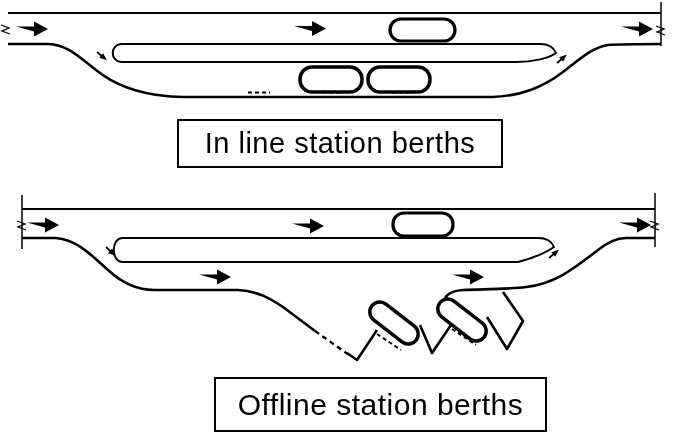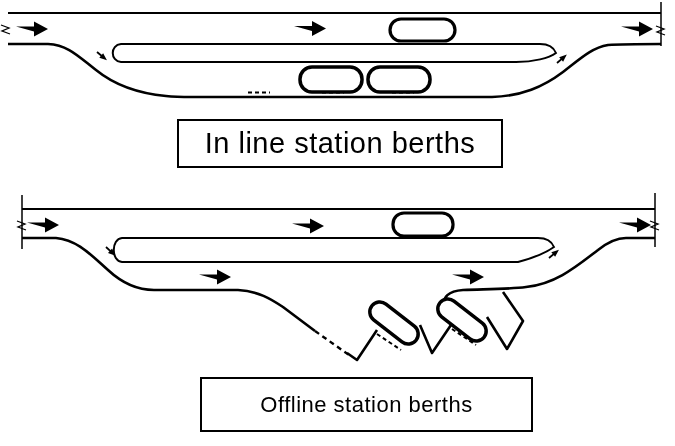--- a/index.html
+++ b/index.html
@@ -3,21 +3,21 @@
 <meta charset="utf-8">
 <style>
   html,body{margin:0;padding:0;background:#ffffff;}
   body{width:675px;height:446px;overflow:hidden;font-family:"Liberation Sans",sans-serif;}
   .stage{position:relative;width:675px;height:446px;background:#fff;}
   .diagram{position:absolute;left:0;display:block;}
   #svg-inline{top:0;}
   #svg-offline{top:185px;}
   .caption-box{position:absolute;border:2px solid #000;background:#fff;display:flex;align-items:center;justify-content:center;color:#000;}
   #caption-inline{left:177px;top:119px;width:322px;height:45px;font-size:29px;}
-  #caption-offline{left:200px;top:377px;width:329px;height:51px;font-size:22px;}
+  #caption-offline{left:214px;top:377px;width:329px;height:51px;font-size:30px;}
   .caption-text{white-space:nowrap;letter-spacing:0.5px;}
   svg path,svg rect,svg line{vector-effect:none;}
 </style>
 </head>
 <body>
 
 <div class="stage">
 
   <svg id="svg-inline" class="diagram" width="675" height="112" viewBox="0 0 675 112">
     <defs>

